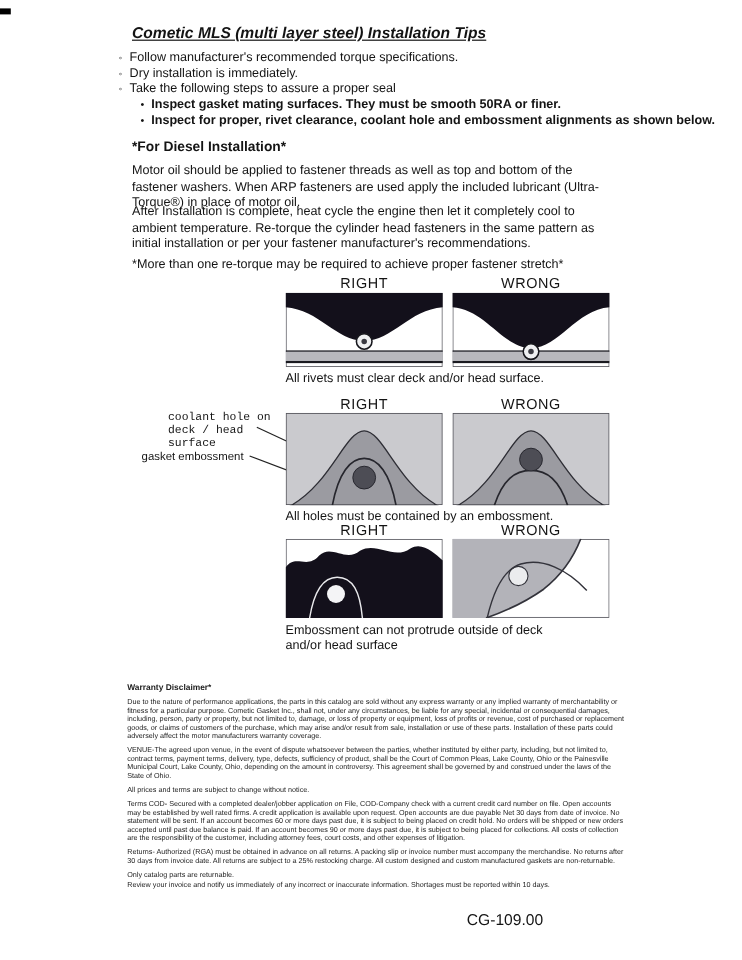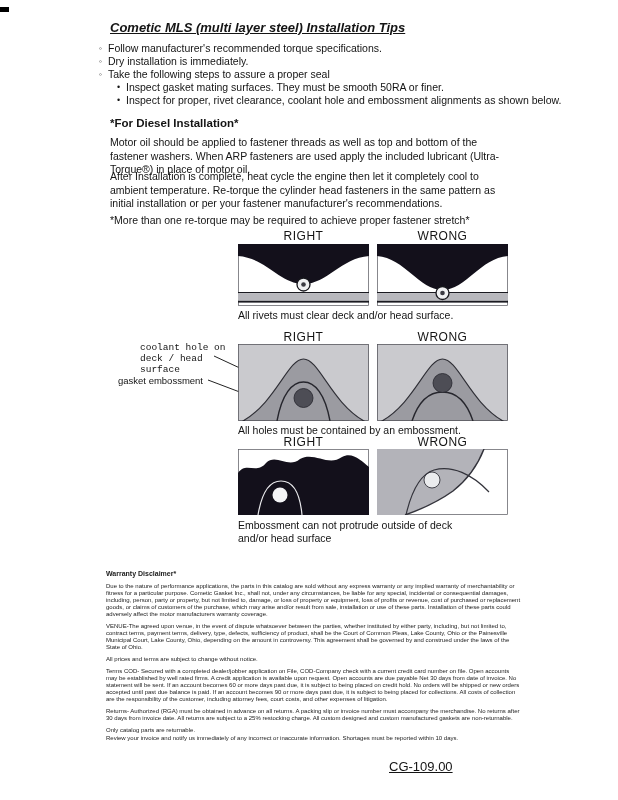--- a/index.html
+++ b/index.html
@@ -25,21 +25,21 @@
   }
 
   .bullet-list { left: 99px; top: 43px; list-style: none; }
   .bullet-list li { display: flex; margin-bottom: 2px; line-height: 11px; }
   .bullet-list .marker { width: 9px; font-size: 8px; line-height: 11px; flex: 0 0 9px; }
   .bullet-list .txt { font-size: 10.5px; }
 
   .sub-bullet-list { left: 117px; top: 82px; list-style: none; }
   .sub-bullet-list li { display: flex; margin-bottom: 2px; line-height: 11px; }
   .sub-bullet-list .marker { width: 9px; font-size: 9px; line-height: 11px; flex: 0 0 9px; }
-  .sub-bullet-list .txt { font-size: 10.5px; }
+  .sub-bullet-list .txt { font-size: 10.5px; font-weight: bold; }
 
   .diesel-heading { left: 110px; top: 117px; font-size: 11.5px; font-weight: bold; }
   .para { left: 110px; font-size: 10.5px; line-height: 13.5px; }
   .para1 { top: 136px; width: 404px; }
   .para2 { top: 170px; width: 400px; }
   .retorque-note { left: 110px; top: 214px; font-size: 10.5px; }
 
   .col-label { width: 131px; text-align: center; font-size: 12px; letter-spacing: 0.5px; }
   .lbl-left { left: 238px; }
   .lbl-right { left: 377px; }
@@ -62,21 +62,21 @@
   .callout { font-size: 9.5px; line-height: 11px; }
   .callout-coolant { left: 140px; top: 342px; width: 95px; font-family: Liberation Mono, monospace; }
   .callout-emboss { left: 118px; top: 375px; width: 95px; }
   .leader-lines { left: 200px; top: 350px; width: 110px; height: 62px; }
 
   .disclaimer { left: 106px; top: 570px; width: 416px; color: #1c1c1c; }
   .disclaimer-heading { font-size: 7px; font-weight: bold; margin-bottom: 6px; }
   .disclaimer p { font-size: 6px; line-height: 7px; margin-bottom: 5px; }
   .disclaimer p.tight { margin-bottom: 1px; }
 
-  .doc-number { left: 389px; top: 759px; font-size: 13px; text-decoration: underline; }
+  .doc-number { left: 389px; top: 759px; font-size: 13px; }
 </style>
 </head>
 <body>
 
 <div class="page">
 
   <div class="abs scan-artifact"></div>
 
   <div class="abs title">Cometic MLS (multi layer steel) Installation Tips</div>
 

